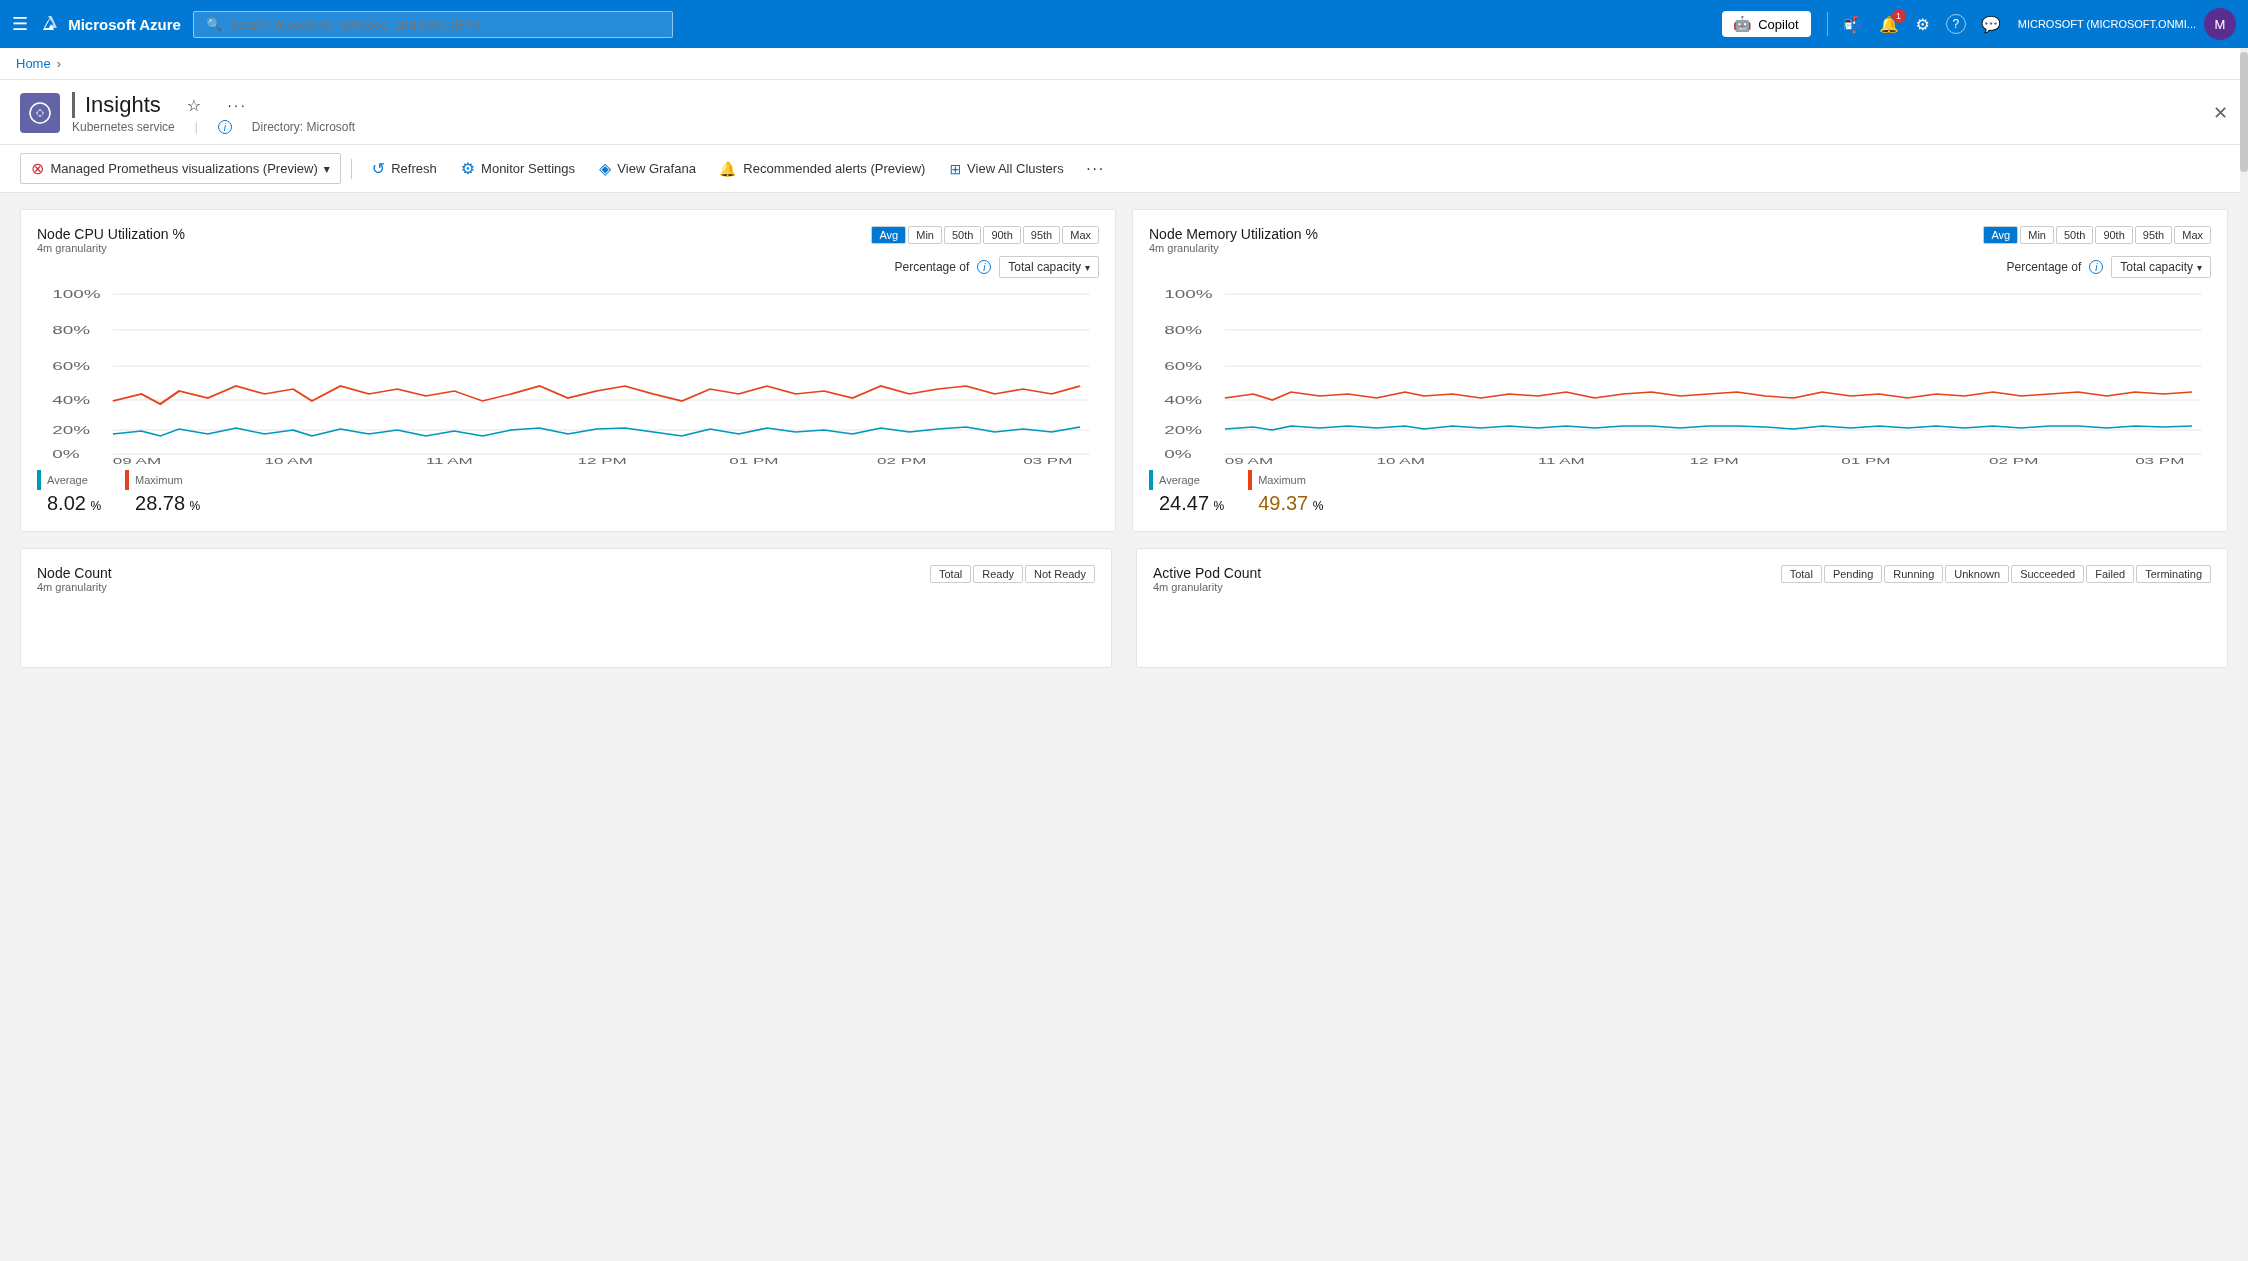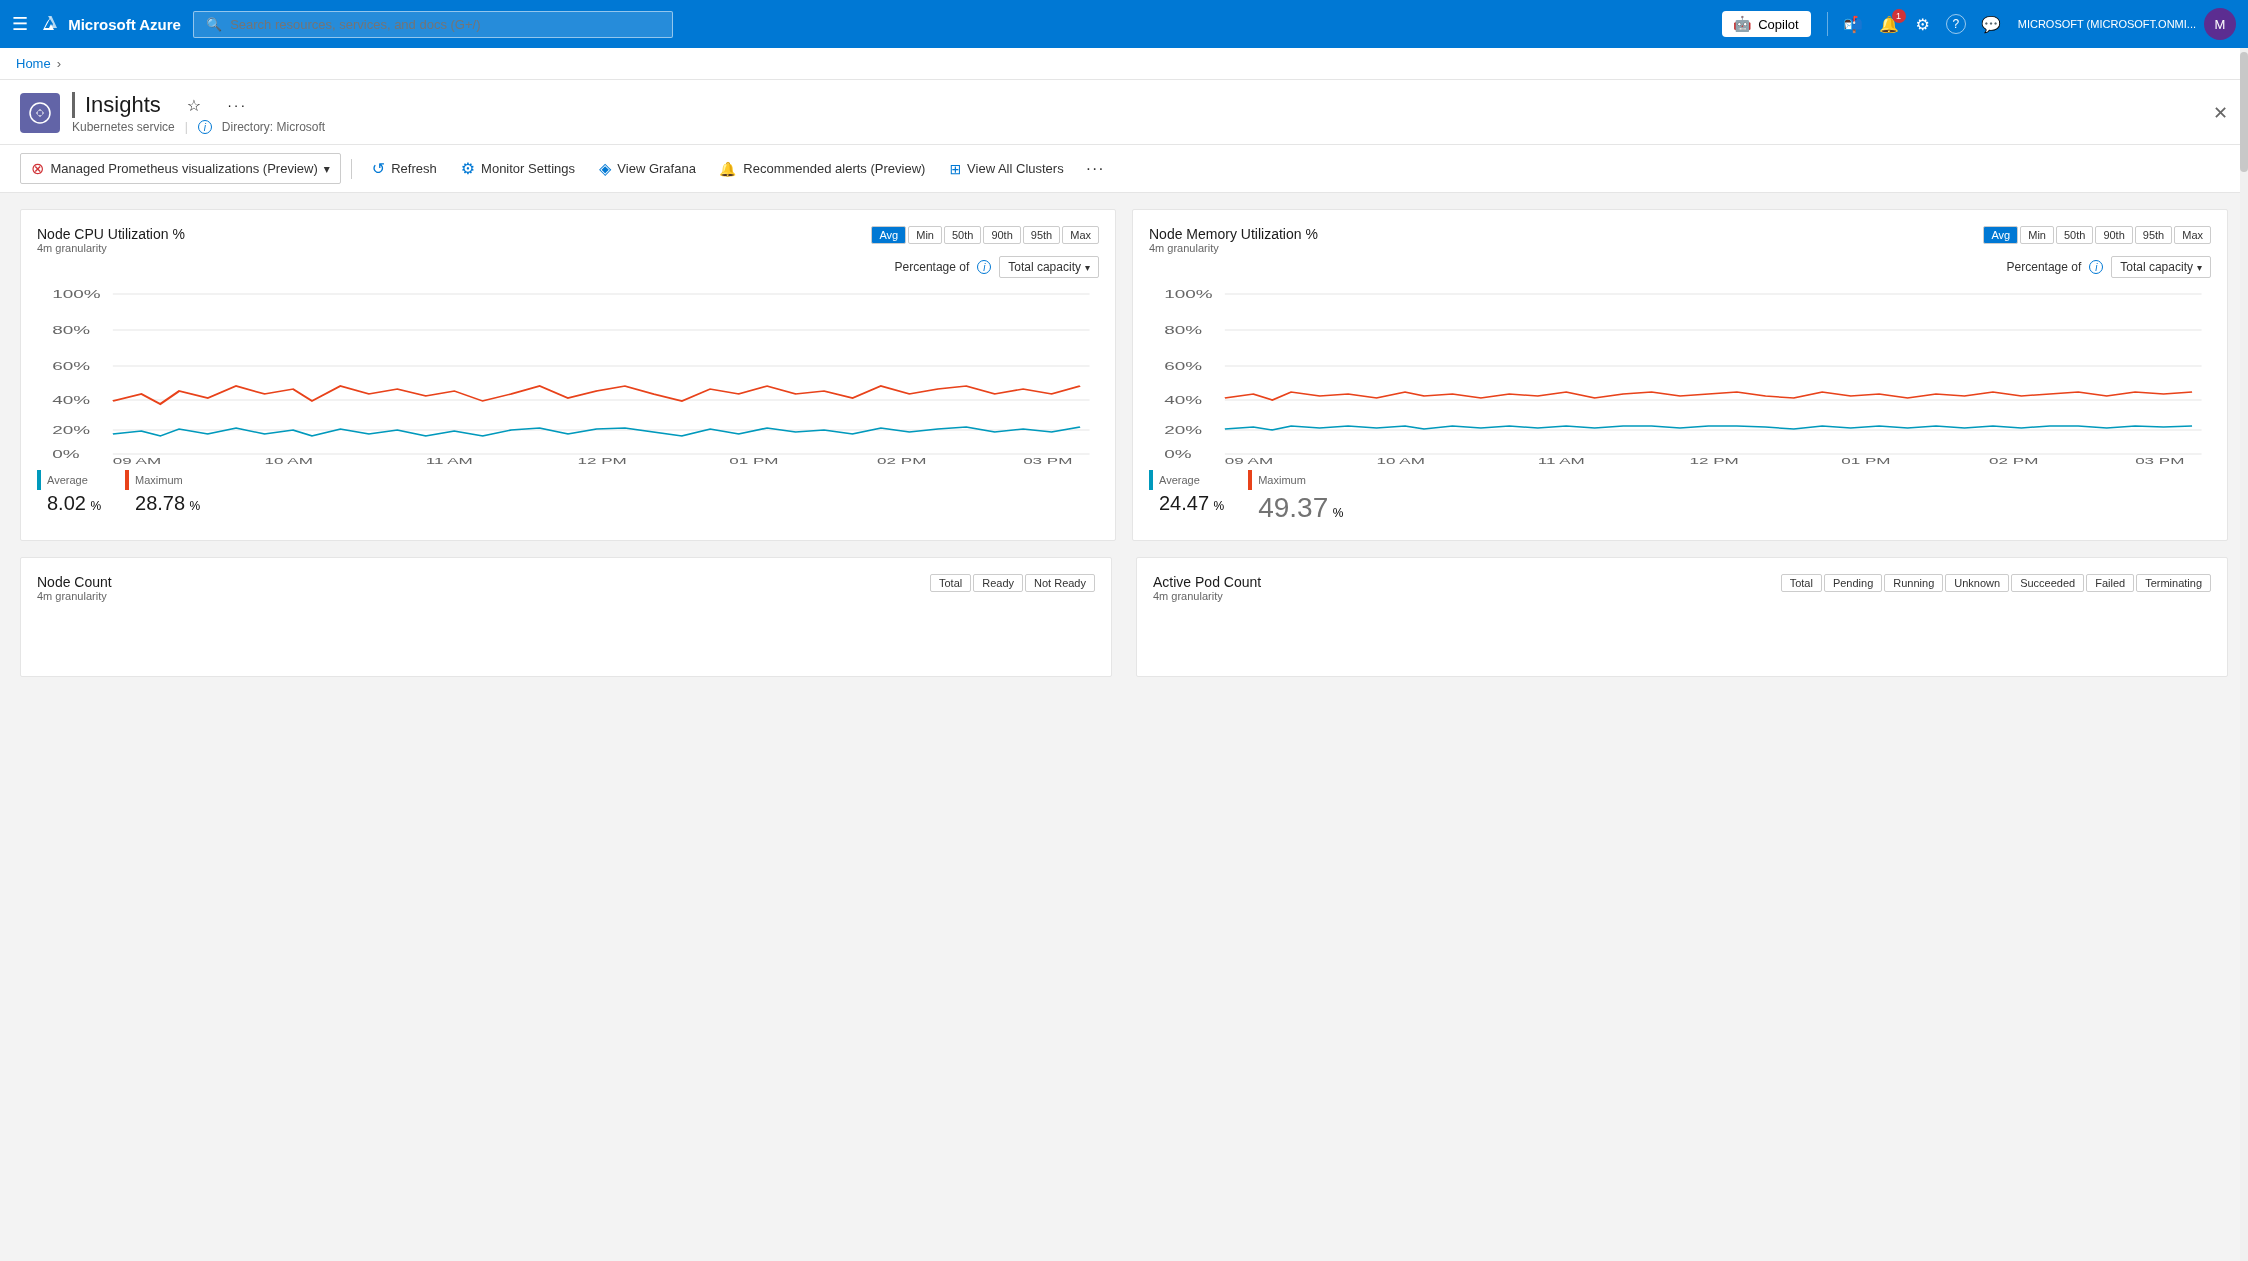--- a/index.html
+++ b/index.html
@@ -59,21 +59,21 @@
       </svg>
     </div>
     <div style="flex:1;">
       <div style="font-size:22px;font-weight:300;color:#1a1a1a;display:flex;align-items:center;gap:26px;">
         <span style="border-left:3px solid #666;padding-left:10px;">
           <span>Insights</span>
         </span>
         <span style="font-size:16px;cursor:pointer;">☆</span>
         <span style="font-size:14px;cursor:pointer;letter-spacing:2px;">···</span>
       </div>
-      <div style="font-size:12px;color:#666;margin-top:2px;display:flex;align-items:center;gap:10px;">
+      <div style="font-size:12px;color:#666;margin-top:2px;display:flex;align-items:center;gap:20px;">
         <span>Kubernetes service</span>
         <span style="color:#ccc;">|</span>
         <span style="display:inline-flex;align-items:center;justify-content:center;width:14px;height:14px;border-radius:50%;border:1px solid #0078d4;color:#0078d4;font-size:10px;font-style:italic;cursor:pointer;">i</span>
         <span>Directory: Microsoft</span>
       </div>
     </div>
     <button style="font-size:18px;color:#666;cursor:pointer;background:none;border:none;margin-left:8px;">✕</button>
   </div>
 
   <div style="display:flex;align-items:center;padding:8px 20px;gap:4px;border-bottom:1px solid #e5e5e5;flex-wrap:wrap;">
@@ -252,21 +252,21 @@
               <span style="font-size:20px;font-weight:300;color:#1a1a1a;">24.47</span>
               <span style="font-size:12px;">%</span>
             </div>
           </div>
           <div style="display:flex;flex-direction:column;gap:2px;">
             <div style="display:flex;align-items:center;gap:6px;">
               <span style="display:inline-block;width:4px;height:20px;background:#e8421a;"></span>
               <span style="font-size:11px;color:#666;">Maximum</span>
             </div>
             <div style="padding-left:10px;">
-              <span style="font-size:28px;font-weight:300;color:#737373;">49.37</span>
+              <span style="font-size:20px;font-weight:300;color:#a16207;">49.37</span>
               <span style="font-size:12px;">%</span>
             </div>
           </div>
         </div>
       </div>
     </div>
 
     <div style="display:grid;grid-template-columns:1fr 1fr;gap:24px;">
 
       <div style="background:white;border:1px solid #e5e5e5;border-radius:2px;padding:16px;height:120px;">

